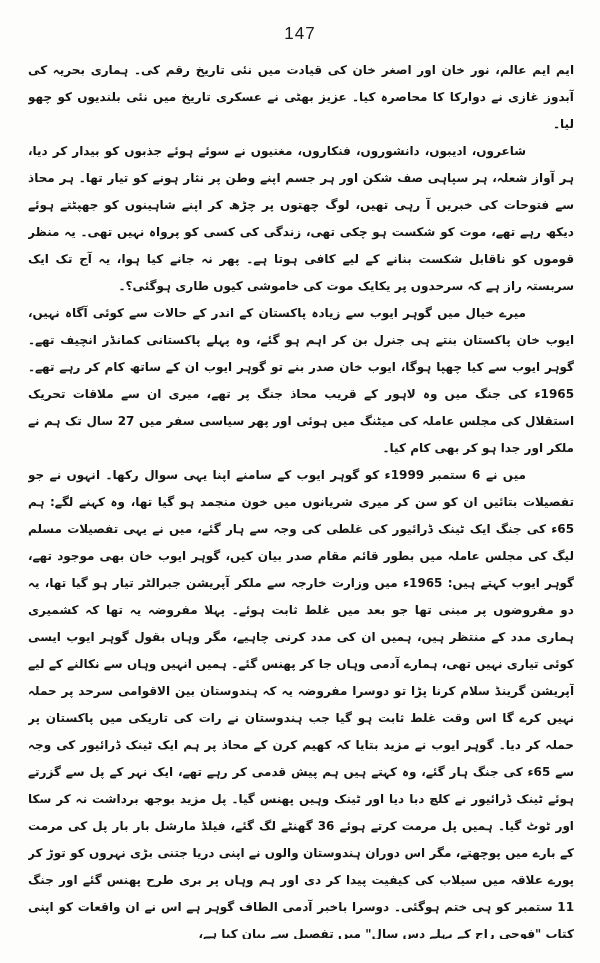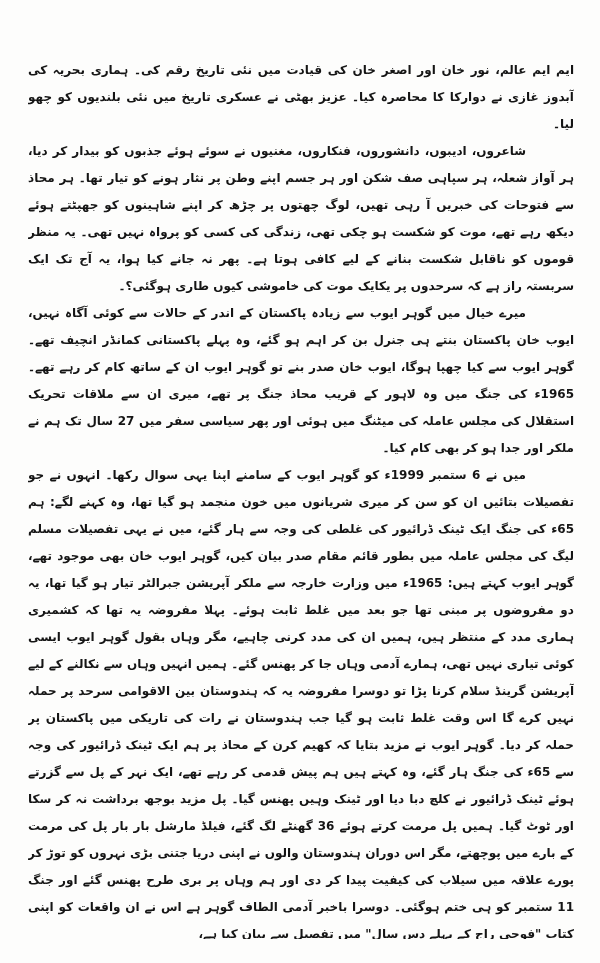--- a/index.html
+++ b/index.html
@@ -47,20 +47,21 @@
     text-align: justify;
   }
   .para.indent {
     text-indent: 48px;
   }
 </style>
 </head>
 <body>
 
 <div class="page">
+  <div class="page-number">147</div>
 
   <div class="text-block" lang="ur" dir="rtl">
     <p class="para">ایم ایم عالم، نور خان اور اصغر خان کی قیادت میں نئی تاریخ رقم کی۔ ہماری بحریہ کی آبدوز غازی نے دوارکا کا محاصرہ کیا۔ عزیز بھٹی نے عسکری تاریخ میں نئی بلندیوں کو چھو لیا۔</p>
     <p class="para indent">شاعروں، ادیبوں، دانشوروں، فنکاروں، مغنیوں نے سوئے ہوئے جذبوں کو بیدار کر دیا، ہر آواز شعلہ، ہر سپاہی صف شکن اور ہر جسم اپنے وطن پر نثار ہونے کو تیار تھا۔ ہر محاذ سے فتوحات کی خبریں آ رہی تھیں، لوگ چھتوں پر چڑھ کر اپنے شاہینوں کو جھپٹتے ہوئے دیکھ رہے تھے، موت کو شکست ہو چکی تھی، زندگی کی کسی کو پرواہ نہیں تھی۔ یہ منظر قوموں کو ناقابل شکست بنانے کے لیے کافی ہوتا ہے۔ پھر نہ جانے کیا ہوا، یہ آج تک ایک سربستہ راز ہے کہ سرحدوں پر یکایک موت کی خاموشی کیوں طاری ہوگئی؟۔</p>
     <p class="para indent">میرے خیال میں گوہر ایوب سے زیادہ پاکستان کے اندر کے حالات سے کوئی آگاہ نہیں، ایوب خان پاکستان بنتے ہی جنرل بن کر اہم ہو گئے، وہ پہلے پاکستانی کمانڈر انچیف تھے۔ گوہر ایوب سے کیا چھپا ہوگا، ایوب خان صدر بنے تو گوہر ایوب ان کے ساتھ کام کر رہے تھے۔ 1965ء کی جنگ میں وہ لاہور کے قریب محاذ جنگ پر تھے، میری ان سے ملاقات تحریک استقلال کی مجلس عاملہ کی میٹنگ میں ہوئی اور پھر سیاسی سفر میں 27 سال تک ہم نے ملکر اور جدا ہو کر بھی کام کیا۔</p>
     <p class="para indent">میں نے 6 ستمبر 1999ء کو گوہر ایوب کے سامنے اپنا یہی سوال رکھا۔ انہوں نے جو تفصیلات بتائیں ان کو سن کر میری شریانوں میں خون منجمد ہو گیا تھا، وہ کہنے لگے: ہم 65ء کی جنگ ایک ٹینک ڈرائیور کی غلطی کی وجہ سے ہار گئے، میں نے یہی تفصیلات مسلم لیگ کی مجلس عاملہ میں بطور قائم مقام صدر بیان کیں، گوہر ایوب خان بھی موجود تھے، گوہر ایوب کہتے ہیں: 1965ء میں وزارت خارجہ سے ملکر آپریشن جبرالٹر تیار ہو گیا تھا، یہ دو مفروضوں پر مبنی تھا جو بعد میں غلط ثابت ہوئے۔ پہلا مفروضہ یہ تھا کہ کشمیری ہماری مدد کے منتظر ہیں، ہمیں ان کی مدد کرنی چاہیے، مگر وہاں بقول گوہر ایوب ایسی کوئی تیاری نہیں تھی، ہمارے آدمی وہاں جا کر پھنس گئے۔ ہمیں انہیں وہاں سے نکالنے کے لیے آپریشن گرینڈ سلام کرنا پڑا تو دوسرا مفروضہ یہ کہ ہندوستان بین الاقوامی سرحد پر حملہ نہیں کرے گا اس وقت غلط ثابت ہو گیا جب ہندوستان نے رات کی تاریکی میں پاکستان پر حملہ کر دیا۔ گوہر ایوب نے مزید بتایا کہ کھیم کرن کے محاذ پر ہم ایک ٹینک ڈرائیور کی وجہ سے 65ء کی جنگ ہار گئے، وہ کہتے ہیں ہم پیش قدمی کر رہے تھے، ایک نہر کے پل سے گزرتے ہوئے ٹینک ڈرائیور نے کلچ دبا دیا اور ٹینک وہیں پھنس گیا۔ پل مزید بوجھ برداشت نہ کر سکا اور ٹوٹ گیا۔ ہمیں پل مرمت کرتے ہوئے 36 گھنٹے لگ گئے، فیلڈ مارشل بار بار پل کی مرمت کے بارے میں پوچھتے، مگر اس دوران ہندوستان والوں نے اپنی دریا جتنی بڑی نہروں کو توڑ کر پورے علاقہ میں سیلاب کی کیفیت پیدا کر دی اور ہم وہاں پر بری طرح پھنس گئے اور جنگ 11 ستمبر کو ہی ختم ہوگئی۔ دوسرا باخبر آدمی الطاف گوہر ہے اس نے ان واقعات کو اپنی کتاب "فوجی راج کے پہلے دس سال" میں تفصیل سے بیان کیا ہے،</p>
   </div>
 </div>
 
 </body></html>

